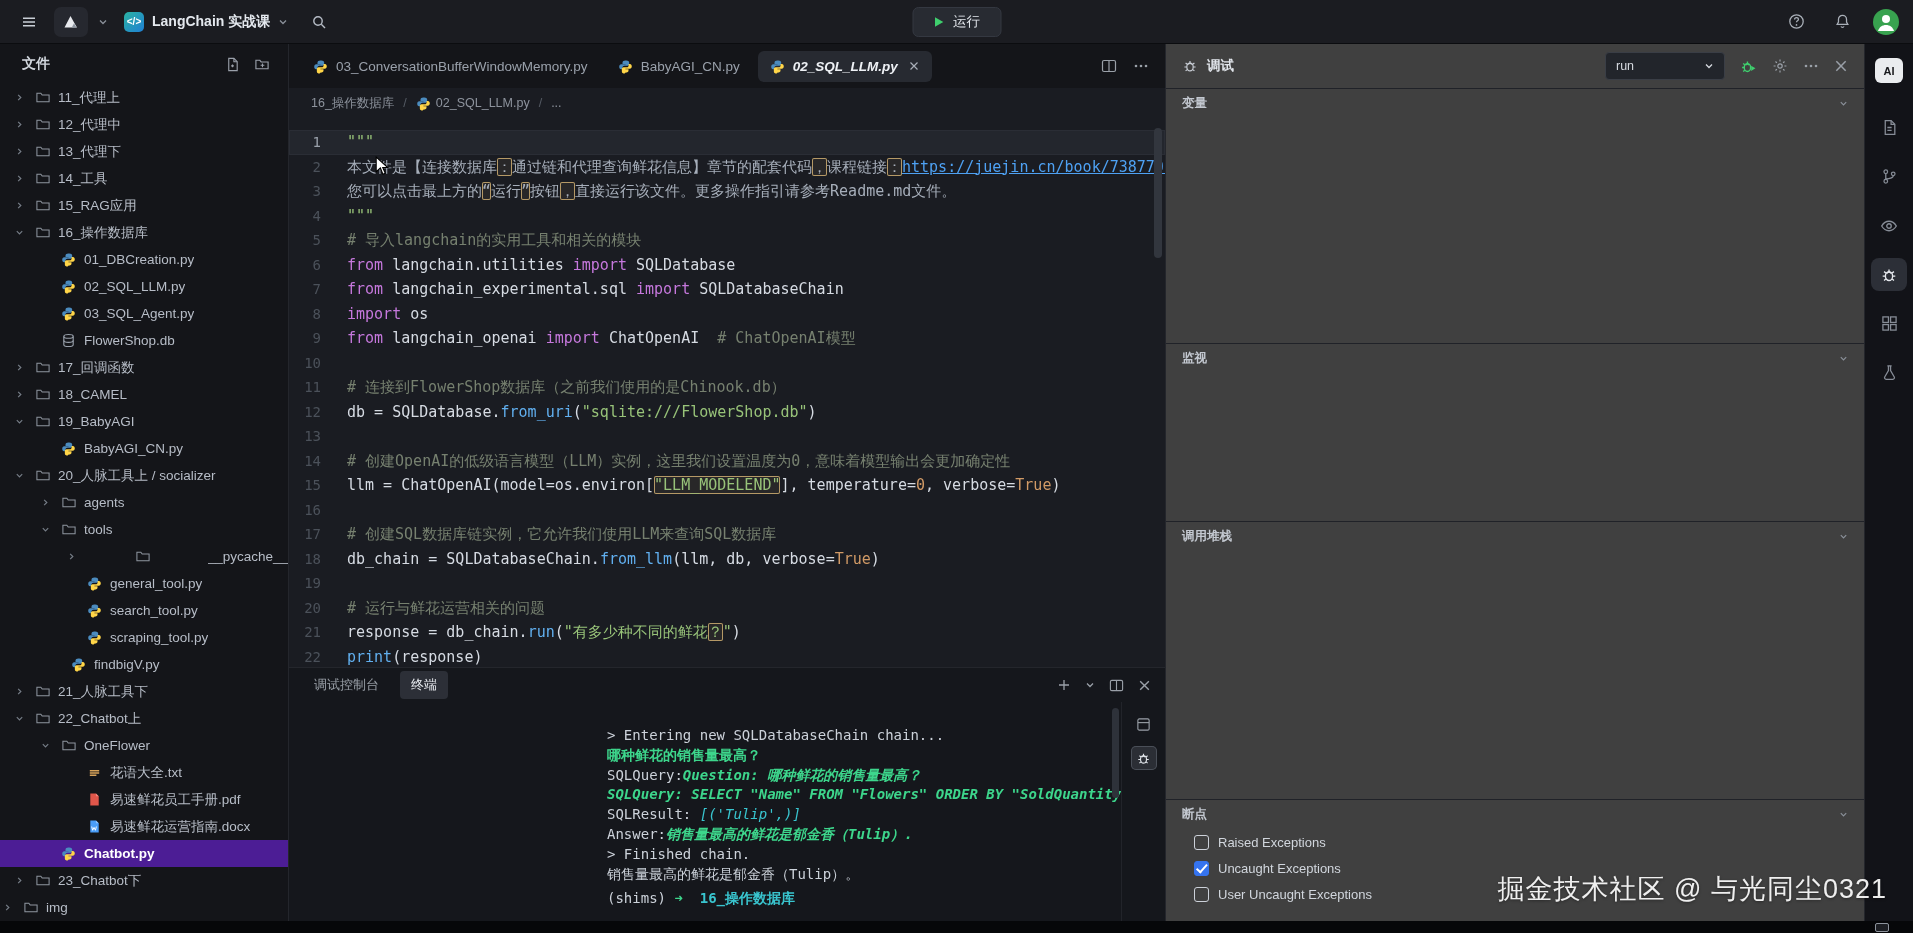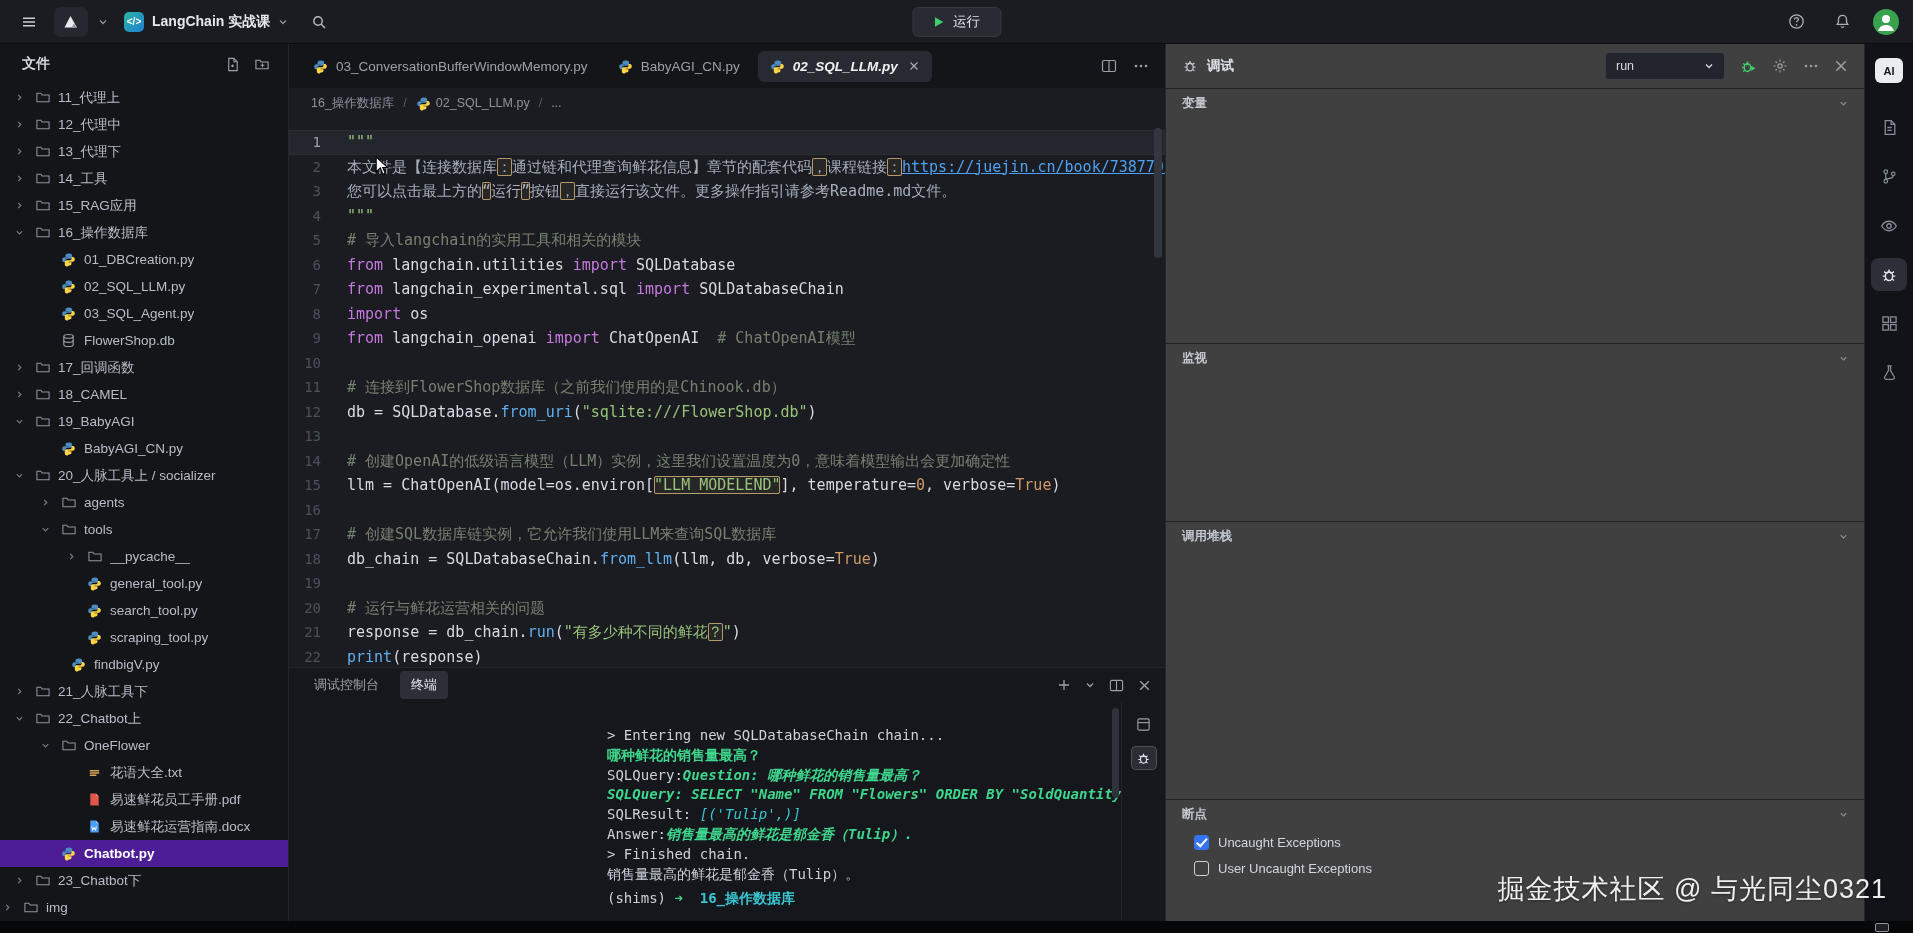--- a/index.html
+++ b/index.html
@@ -401,21 +401,21 @@
                 <path d="M2 3.5 5 6.5 8 3.5" stroke="currentColor" stroke-width="1.3" fill="none"></path>
               </svg>
             </span>
             <span class="ficon">
               <svg width="16" height="15" viewBox="0 0 16 16" fill="none" stroke="#8f96a0" stroke-width="1.1">
                 <path d="M1.5 3.5h4.2l1.4 1.8h7.4v7.2h-13z"></path>
               </svg>
             </span>
             <span class="tlabel">tools</span>
           </div>
-          <div class="trow" style="padding-left: 64px;">
+          <div class="trow" style="padding-left: 64px; justify-content: space-between;">
             <span class="twisty">
               <svg width="9" height="9" viewBox="0 0 10 10">
                 <path d="M3.5 2 6.5 5 3.5 8" stroke="currentColor" stroke-width="1.3" fill="none"></path>
               </svg>
             </span>
             <span class="ficon">
               <svg width="16" height="15" viewBox="0 0 16 16" fill="none" stroke="#8f96a0" stroke-width="1.1">
                 <path d="M1.5 3.5h4.2l1.4 1.8h7.4v7.2h-13z"></path>
               </svg>
             </span>
@@ -800,20 +800,24 @@
           <div class="dsec-head">
             <span>断点</span>
             <span style="color: rgb(138, 144, 153);">
               <svg width="9" height="9" viewBox="0 0 10 10">
                 <path d="M2 3.5 5 6.5 8 3.5" stroke="currentColor" stroke-width="1.3" fill="none"></path>
               </svg>
             </span>
           </div>
           <div class="dsec-body">
             <div class="bp-row">
+              <span class="cb"></span>
+              <span>Raised Exceptions</span>
+            </div>
+            <div class="bp-row">
               <span class="cb checked"></span>
               <span>Uncaught Exceptions</span>
             </div>
             <div class="bp-row">
               <span class="cb"></span>
               <span>User Uncaught Exceptions</span>
             </div>
           </div>
         </div>
     </aside>

